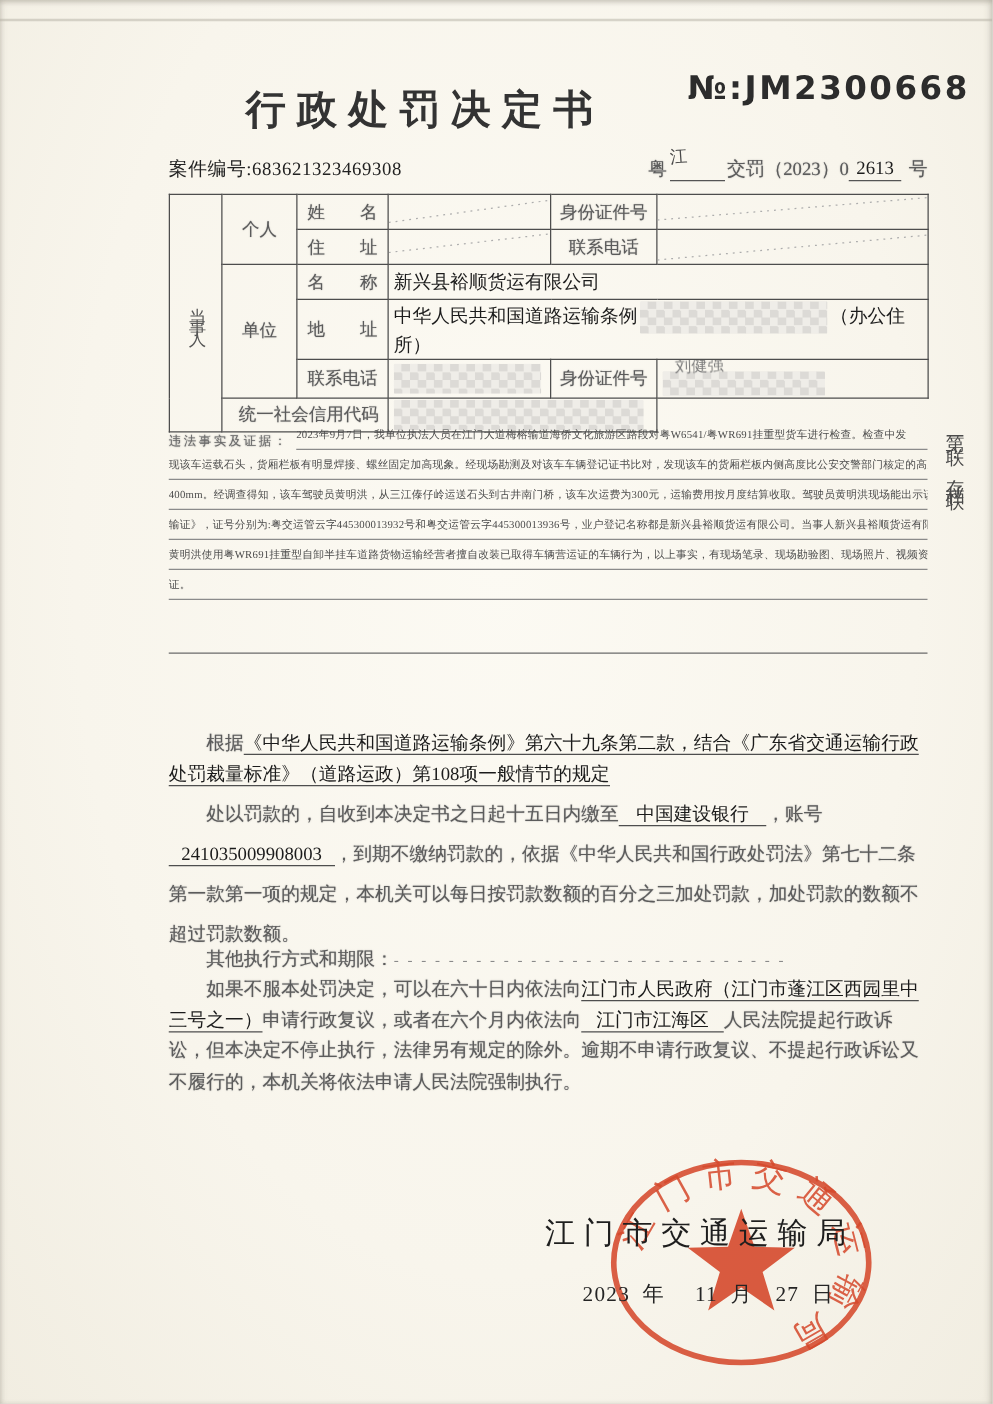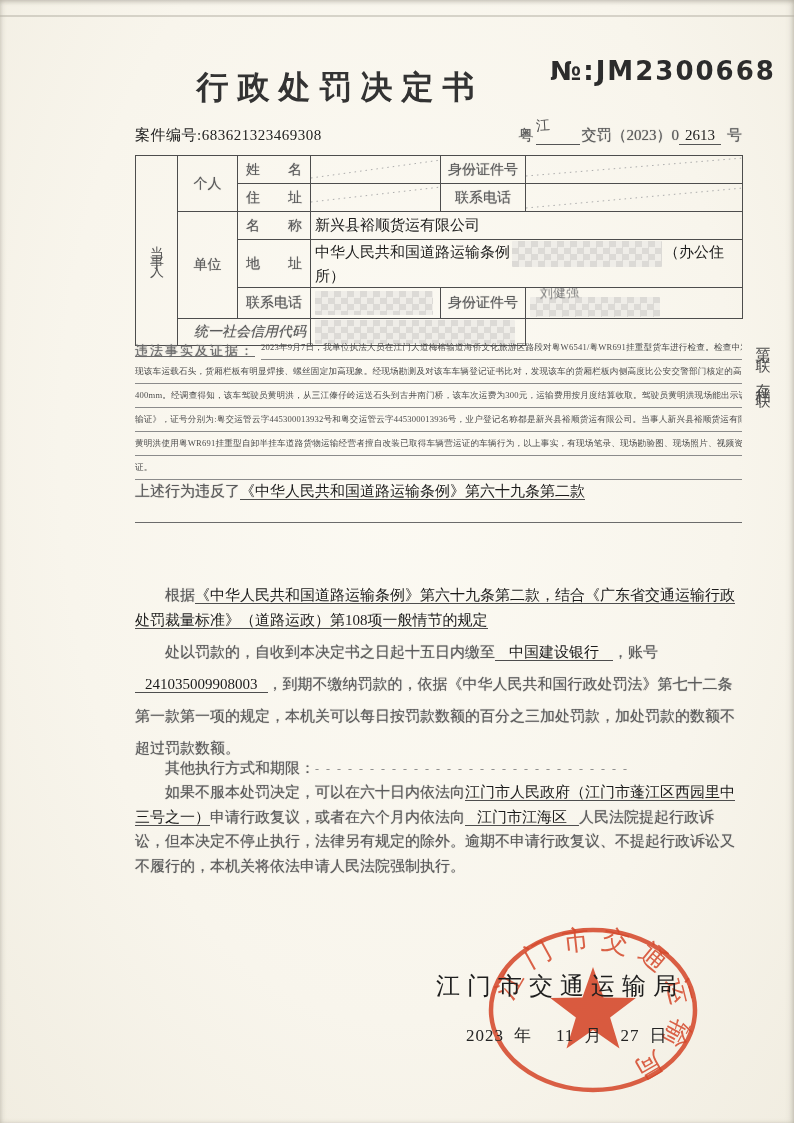--- a/index.html
+++ b/index.html
@@ -29,21 +29,21 @@
   .val{color:#1c1c1c;font-size:15px;}
   .side{writing-mode:vertical-rl;text-orientation:upright;letter-spacing:9px;display:inline-block;color:#555;}
   .scratch{position:absolute;inset:0;width:100%;height:100%;}
   .mosaic{display:inline-block;vertical-align:middle;
     background:repeating-conic-gradient(#dcdad6 0% 25%, #efede8 0% 50%);
     background-size:13px 13px;border-radius:1px;}
   .rep-hint{position:absolute;top:-4px;left:14px;font-size:13px;color:#7b7b7b;filter:blur(.4px);transform:rotate(-2deg);}
   
   .facts{position:absolute;top:336px;left:135px;width:607px;}
   .facts-first{display:flex;align-items:flex-end;height:24px;}
-  .facts-label{font-size:13px;letter-spacing:2px;color:#6a6a6a;text-shadow:0 0 1.2px rgba(120,120,120,.9);white-space:nowrap;padding-right:6px;text-decoration:underline;}
+  .facts-label{font-size:10px;letter-spacing:2px;color:#6a6a6a;text-shadow:0 0 1.2px rgba(120,120,120,.9);white-space:nowrap;padding-right:6px;}
   .fline{font-size:8.6px;line-height:23px;height:23px;white-space:nowrap;overflow:hidden;
     border-bottom:1px solid #8b8b8b;color:#4c4c4c;letter-spacing:.2px;}
   .facts-first .fline{flex:1;}
   .copy-label{position:absolute;top:336px;right:22px;writing-mode:vertical-rl;text-orientation:upright;
     font-size:15px;letter-spacing:5px;color:#4a4a4a;}
   
   .bodyblock{position:absolute;left:135px;width:607px;font-size:15px;line-height:25px;}
   .tpl{color:#5c5c5c;text-shadow:0 0 1px rgba(125,125,125,.85);}
   .fill{color:#1b1b1b;}
   .u{border-bottom:1.2px solid #4e4e4e;}
@@ -137,43 +137,40 @@
     <tr style="height:30px">
       <td class="lbl">联系电话</td>
       <td><span class="mosaic" style="width:118px;height:24px;"></span></td>
       <td class="lbl">身份证件号</td>
       <td>
         <span class="rep-hint">刘健强</span>
         <span class="mosaic" style="width:130px;height:20px;margin-top:8px;"></span>
       </td>
     </tr>
     <tr style="height:26px">
-      <td colspan="2" class="lbl" style="text-align:right;padding-left:10px;font-style:italic;">统一社会信用代码</td>
+      <td colspan="2" class="lbl" style="text-align:center;padding-left:10px;">统一社会信用代码</td>
       <td colspan="2"><span class="mosaic" style="width:200px;height:24px;"></span></td>
     </tr>
   </tbody>
     </table>
 
   <div class="facts">
     <div class="facts-first">
       <span class="facts-label">违法事实及证据：</span>
       <span class="fline">2023年9月7日，我单位执法人员在江门大道梅榕输道海侨文化旅游区路段对粤W6541/粤WR691挂重型货车进行检查。检查中发</span>
     </div>
     <div class="fline">现该车运载石头，货厢栏板有明显焊接、螺丝固定加高现象。经现场勘测及对该车车辆登记证书比对，发现该车的货厢栏板内侧高度比公安交警部门核定的高度加高了</div>
     <div class="fline">400mm。经调查得知，该车驾驶员黄明洪，从三江傣仔岭运送石头到古井南门桥，该车次运费为300元，运输费用按月度结算收取。驾驶员黄明洪现场能出示该车《道路运</div>
     <div class="fline">输证》，证号分别为:粤交运管云字445300013932号和粤交运管云字445300013936号，业户登记名称都是新兴县裕顺货运有限公司。当事人新兴县裕顺货运有限公司驾驶员</div>
     <div class="fline">黄明洪使用粤WR691挂重型自卸半挂车道路货物运输经营者擅自改装已取得车辆营运证的车辆行为，以上事实，有现场笔录、现场勘验图、现场照片、视频资料等证据为</div>
     <div class="fline">证。</div>
   </div>
 
   <div class="copy-label">第一联：存档联</div>
 
-  <div class="bodyblock" style="top:479px;">
-    <span class="tpl">上述行为违反了</span><span class="u fill">《中华人民共和国道路运输条例》第六十九条第二款</span>
-  </div>
   <div class="blankline" style="top:502px;"></div>
 
 
   <div class="bodyblock indent" style="top:583px;">
     <span class="tpl">根据</span><span class="u fill">《中华人民共和国道路运输条例》第六十九条第二款，结合《广东省交通运输行政处罚裁量标准》（道路运政）第108项一般情节的规定</span>
   </div>
 
 
   <div class="bodyblock indent" style="top:636px;line-height:32px;font-family:Liberation Serif, serif;">
     <span class="tpl">处以罚款的，自收到本决定书之日起十五日内缴至</span><span class="u fill" style="padding:0 14px;">中国建设银行</span><span class="tpl">，账号</span><span class="u fill" style="padding:0 10px;">241035009908003</span><span class="tpl">，到期不缴纳罚款的，依据《中华人民共和国行政处罚法》第七十二条第一款第一项的规定，本机关可以每日按罚款数额的百分之三加处罚款，加处罚款的数额不超过罚款数额。</span>

